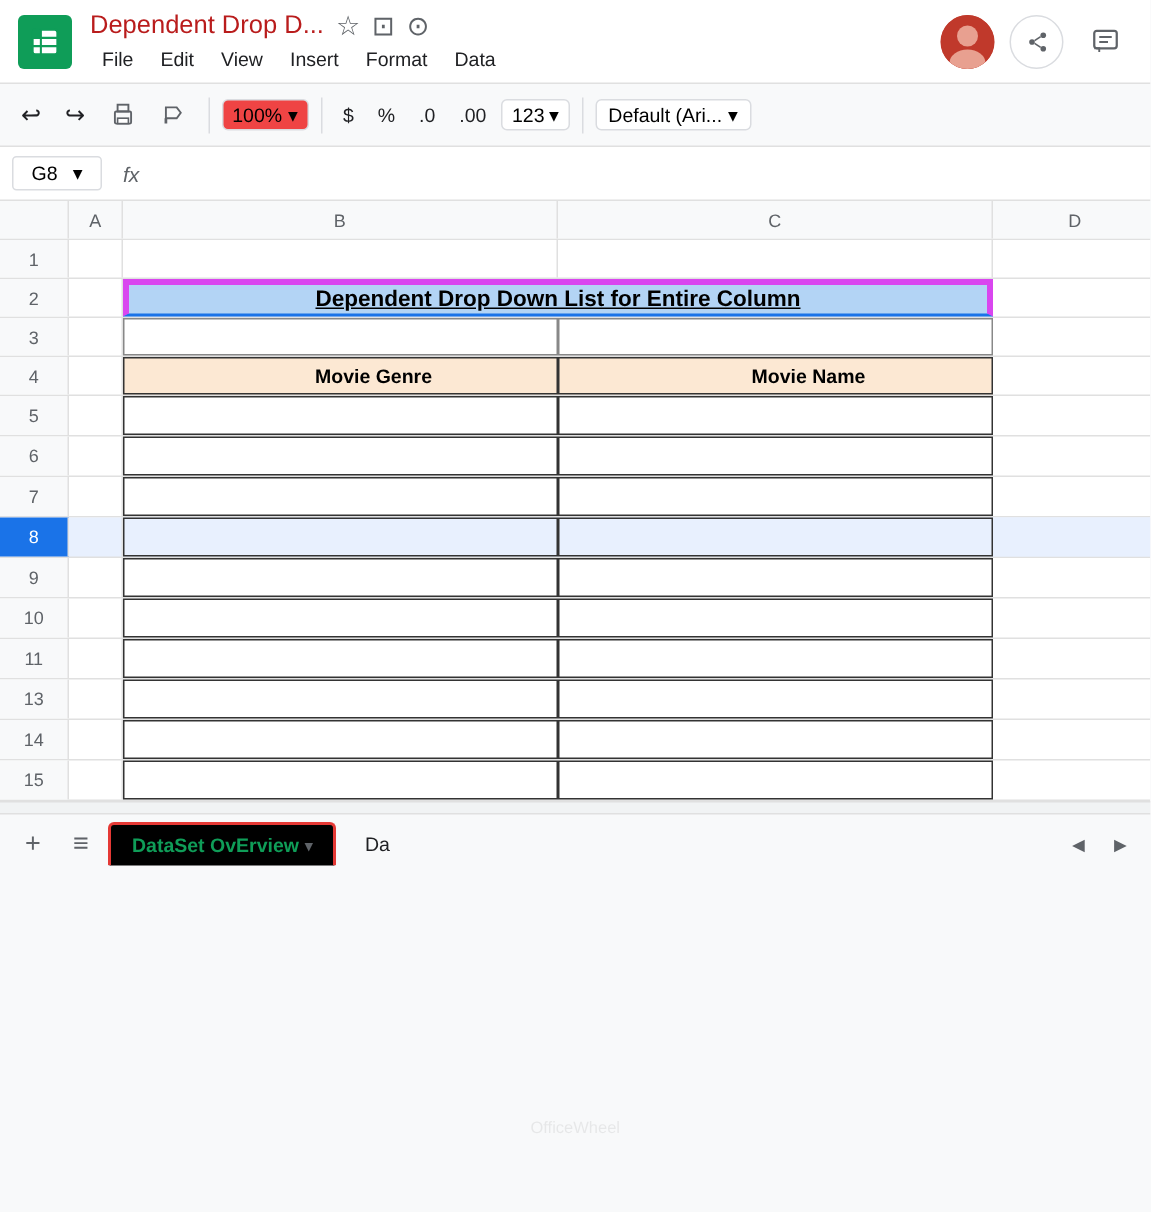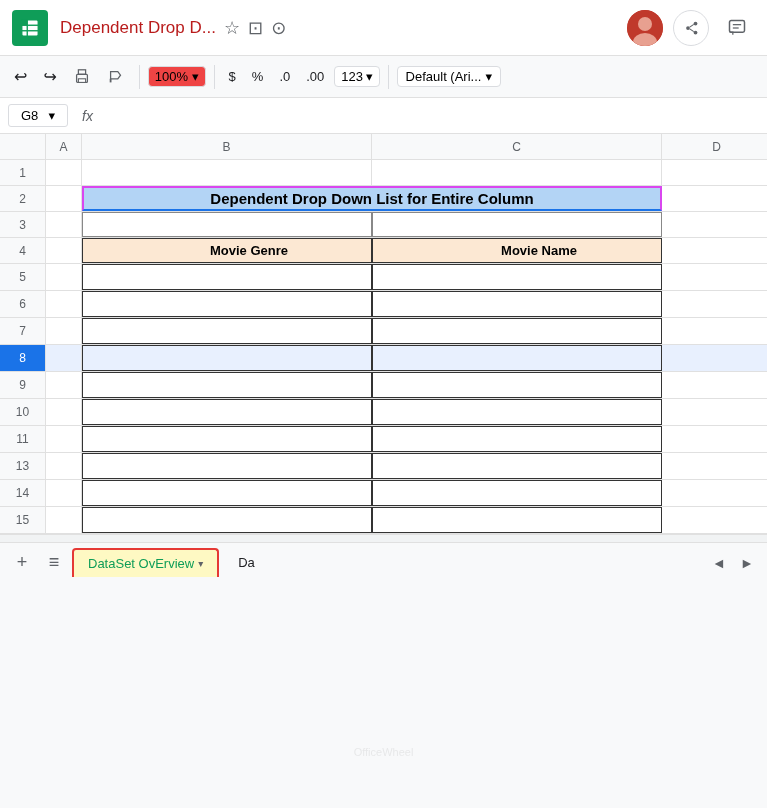--- a/index.html
+++ b/index.html
@@ -276,24 +276,24 @@
     }
     .sheet-tab {
       padding: 6px 14px;
       border-radius: 4px 4px 0 0;
       font-size: 13px;
       cursor: pointer;
       border: 1px solid transparent;
       display: flex; align-items: center; gap: 4px;
     }
     .sheet-tab.active {
-      background: #fef9c3;
+      background: #000000;
       border: 2px solid #e53935;
       color: #0f9d58;
-      font-weight: normal;
+      font-weight: bold;
       border-bottom: none;
     }
     .sheet-tab:not(.active) { color: #202124; }
     .sheet-tab .tab-arrow { font-size: 10px; color: #5f6368; }
     #tab-nav {
       margin-left: auto;
       display: flex;
       gap: 4px;
     }
     .tab-nav-btn {
@@ -339,20 +339,28 @@
       <rect x="3" y="3" width="6" height="6" fill="#0f9d58"></rect>
     </svg>
   </div>
   <div id="title-section">
     <div id="doc-title">
       <span id="title-text">Dependent Drop D...</span>
       <span class="title-icon">☆</span>
       <span class="title-icon">⊡</span>
       <span class="title-icon">⊙</span>
     </div>
+    <div id="menu-bar">
+        <div class="menu-item">File</div>
+        <div class="menu-item">Edit</div>
+        <div class="menu-item">View</div>
+        <div class="menu-item">Insert</div>
+        <div class="menu-item">Format</div>
+        <div class="menu-item">Data</div>
+      </div>
   </div>
   <div id="avatar-area">
     <div id="avatar">
       <svg viewBox="0 0 36 36" width="36" height="36">
         <circle cx="18" cy="18" r="18" fill="#c0392b"></circle>
         <circle cx="18" cy="14" r="7" fill="#e8a090"></circle>
         <ellipse cx="18" cy="32" rx="12" ry="9" fill="#e8a090"></ellipse>
       </svg>
     </div>
     <div id="share-btn">
@@ -437,21 +445,21 @@
       <div class="row-num">1</div>
       <div class="cell col-a"></div>
       <div class="cell col-b"></div>
       <div class="cell col-c"></div>
       <div class="cell col-d"></div>
     </div>
 
     <div class="grid-row">
       <div class="row-num">2</div>
       <div class="cell col-a"></div>
-      <div class="cell col-b title-cell" style="grid-column: span 2; width: 580px; min-width: 580px; border: 2px solid #d946ef;">
+      <div class="cell col-b title-cell" style="grid-column: span 2; width: 580px; min-width: 580px; border: 4px solid #d946ef; text-decoration: underline;">
         <span style="font-weight:bold;font-size:15px;">Dependent Drop Down List for Entire Column</span>
       </div>
     </div>
 
     <div class="grid-row">
       <div class="row-num">3</div>
       <div class="cell col-a"></div>
       <div class="cell col-b" style="border: 1px solid #888;"></div>
       <div class="cell col-c" style="border: 1px solid #888;"></div>
       <div class="cell col-d"></div>

